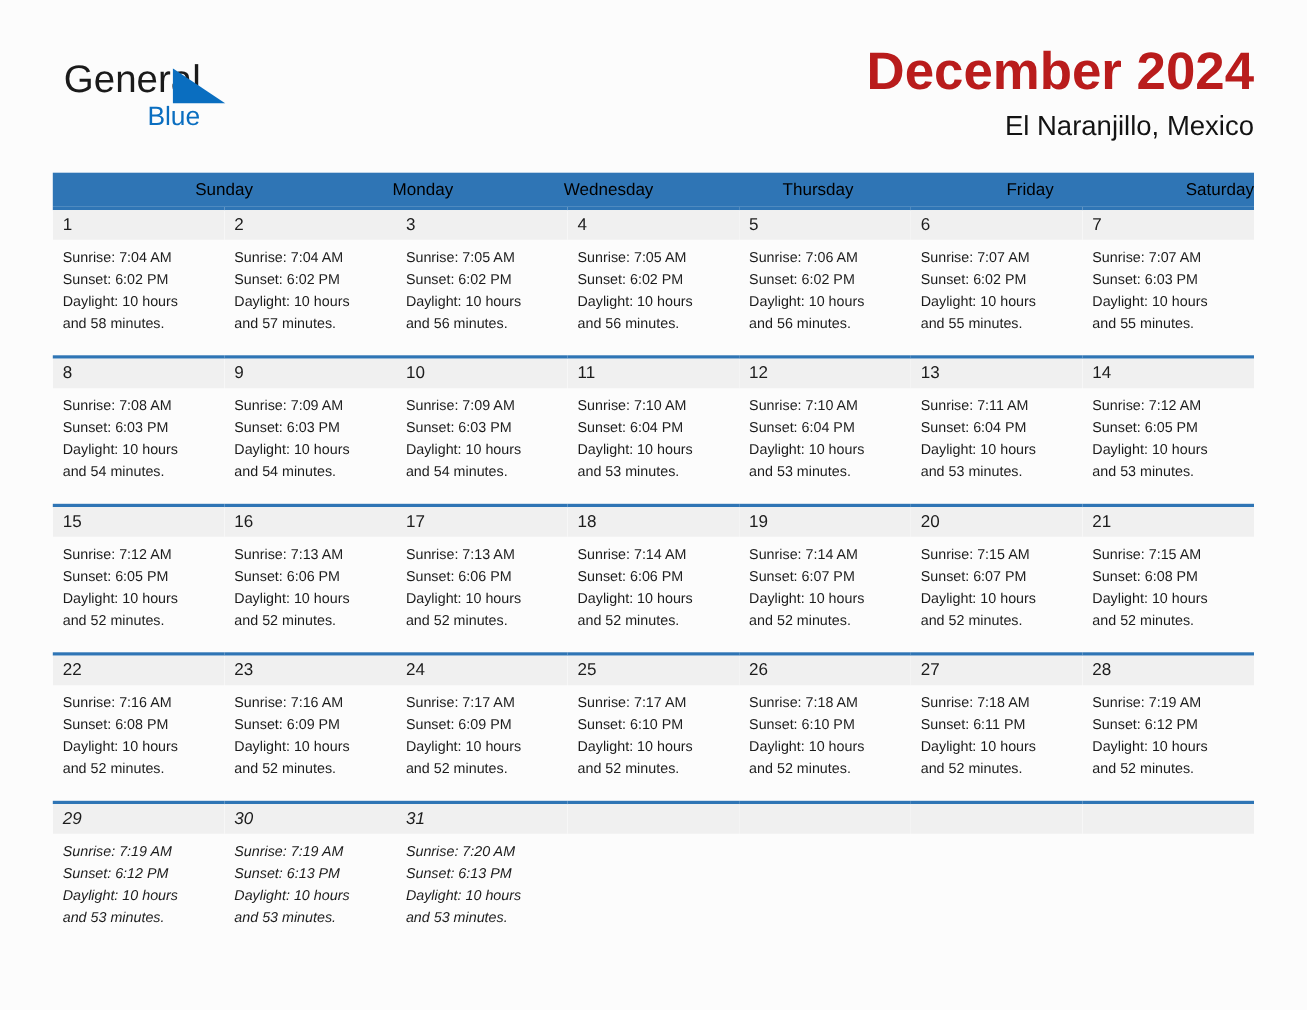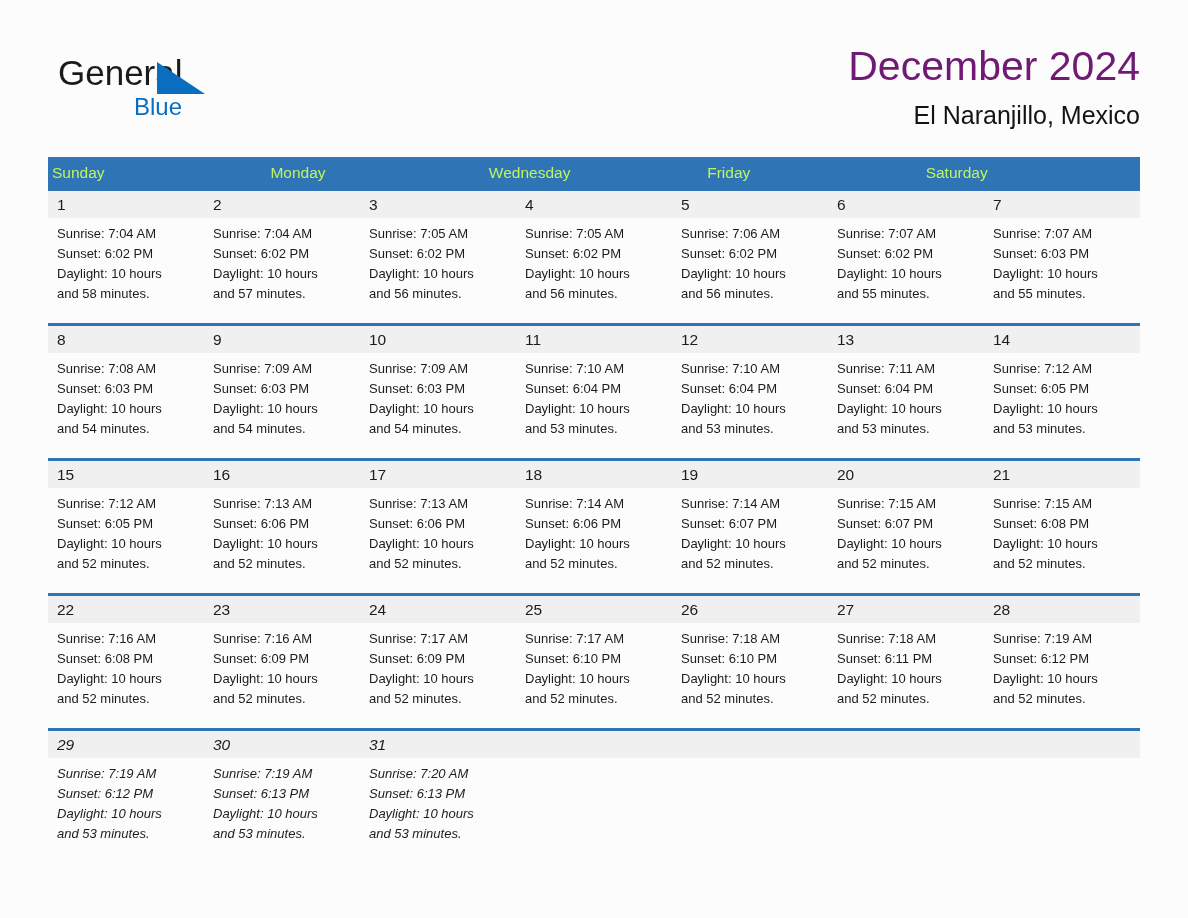--- a/index.html
+++ b/index.html
@@ -61,24 +61,25 @@
     line-height: 42px;
     font-weight: 400;
   }
   .title-block {
     position: absolute;
     right: 0;
     top: 0;
     text-align: right;
   }
   .month-title {
-    font-size: 41px;
-    color: #701a75;
+    font-size: 48px;
+    color: #b91c1c;
     line-height: 52px;
     white-space: nowrap;
+    font-weight: bold;
   }
   .location-title {
     font-size: 25px;
     color: #131313;
     line-height: 34px;
     margin-top: 6px;
     white-space: nowrap;
   }
 
   
@@ -88,27 +89,28 @@
     top: 157px;
     width: 1092px;
   }
   .weekday-row {
     display: flex;
     background: #2f75b5;
     height: 31px;
   }
   .weekday {
     flex: 1 1 0;
-    color: #bef264;
+    color: #000000;
     font-size: 15.5px;
     line-height: 31px;
-    padding-left: 4px;
+    padding-left: 16px;
     box-sizing: border-box;
     overflow: hidden;
     white-space: nowrap;
+    text-align: right;
   }
   .week-row {
     display: flex;
     height: 135px;
   }
   .week-row.last {
     height: 125px;
     font-style: italic;
   }
   .day-cell {
@@ -160,20 +162,21 @@
     </div>
 
   </div>
 
   <div class="calendar">
 
     <div class="weekday-row">
       <div class="weekday">Sunday</div>
       <div class="weekday">Monday</div>
       <div class="weekday">Wednesday</div>
+      <div class="weekday">Thursday</div>
       <div class="weekday">Friday</div>
       <div class="weekday">Saturday</div>
     </div>
 
     <div class="week-row">
       <div class="day-cell">
         <div class="day-number-band"><span class="day-number">1</span></div>
         <div class="day-info">
           <div>Sunrise: 7:04 AM</div>
           <div>Sunset: 6:02 PM</div>

